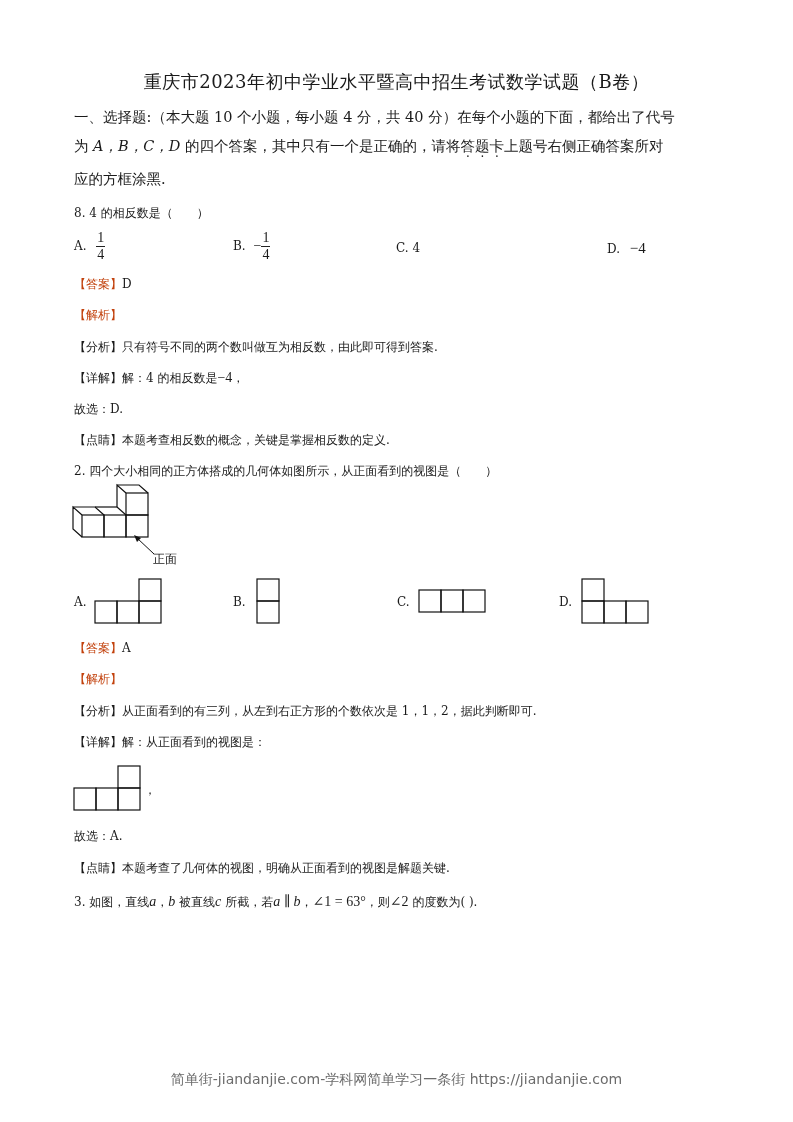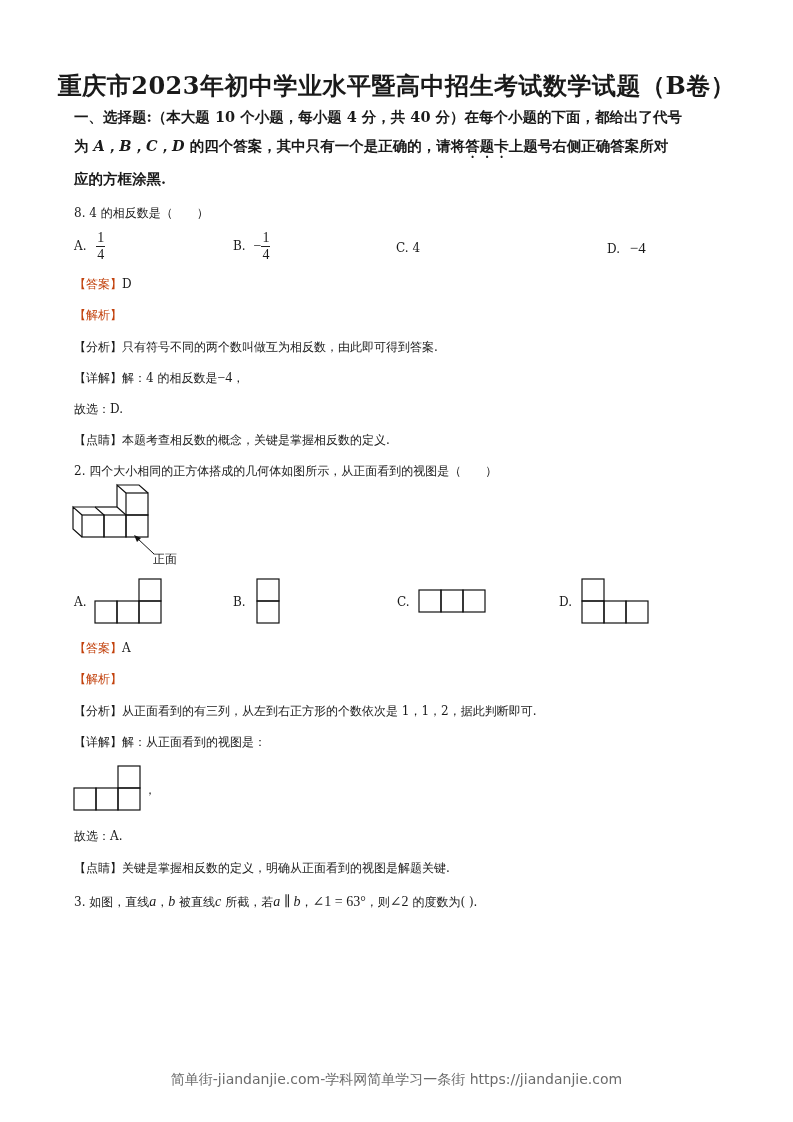--- a/index.html
+++ b/index.html
@@ -6,24 +6,24 @@
   html, body { width: 793px; height: 1122px; background: #ffffff; }
   body {
     position: relative;
     font-family: "DejaVu Serif", "Liberation Serif", serif;
     color: #1a1a1a;
     overflow: hidden;
   }
   .abs { position: absolute; white-space: nowrap; }
   .title {
     left: 0; width: 793px; top: 70px; text-align: center;
-    font-size: 24px; font-weight: bold; letter-spacing: 0.5px;
+    font-size: 18px; font-weight: normal; letter-spacing: 0.5px;
   }
   .section-line {
-    left: 74px; font-size: 14.5px; font-weight: bold;
+    left: 74px; font-size: 14.5px; font-weight: normal;
   }
   .body-text { font-size: 12px; left: 74px; }
   .label-blue { color: #c2410c; }
   .math { font-family: "Liberation Serif", "DejaVu Serif", serif; }
   .italic { font-style: italic; }
   .opt { font-size: 12px; }
   .frac {
     display: inline-block; vertical-align: middle; text-align: center;
     font-family: "Liberation Serif", serif; font-size: 14px; line-height: 16px;
   }
@@ -161,20 +161,20 @@
     <rect x="1" y="22" width="22" height="22"></rect>
       <rect x="23" y="22" width="22" height="22"></rect>
       <rect x="45" y="22" width="22" height="22"></rect>
       <rect x="45" y="0" width="22" height="22"></rect>
   </g>
 </svg>
 <div class="abs" style="left:144px; top:782px; font-size:12px;">，</div>
 
 <div class="abs body-text" style="top:828px;">故选：A.</div>
 <div class="abs body-text" style="top:860px;">
-  <span>【点睛】</span><span>关键是掌握相反数的定义，明确从正面看到的视图是解题关键.</span>
+  <span>【点睛】</span><span>本题考查了几何体的视图，明确从正面看到的视图是解题关键.</span>
 </div>
 
 <div class="abs body-text" style="top:893px;">
   <span>3. 如图，直线</span><span class="math italic" style="font-size:14px;">a</span><span>，</span><span class="math italic" style="font-size:14px;">b</span><span> 被直线</span><span class="math italic" style="font-size:14px;">c</span><span> 所截，若</span><span class="math italic" style="font-size:14px;">a ∥ b</span><span>，</span><span class="math" style="font-size:14px;">∠1 = 63°</span><span>，则</span><span class="math" style="font-size:14px;">∠2</span><span> 的度数为(  ).</span>
 </div>
 
 <div class="abs footer">简单街-jiandanjie.com-学科网简单学习一条街 https://jiandanjie.com</div>
 
 </body></html>

